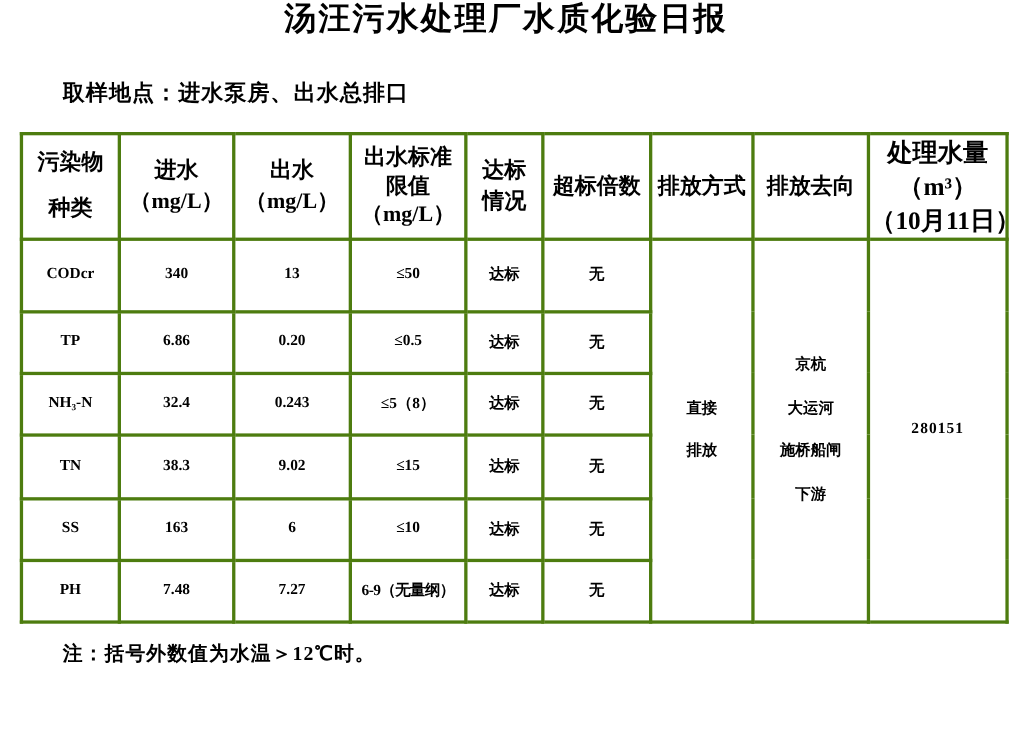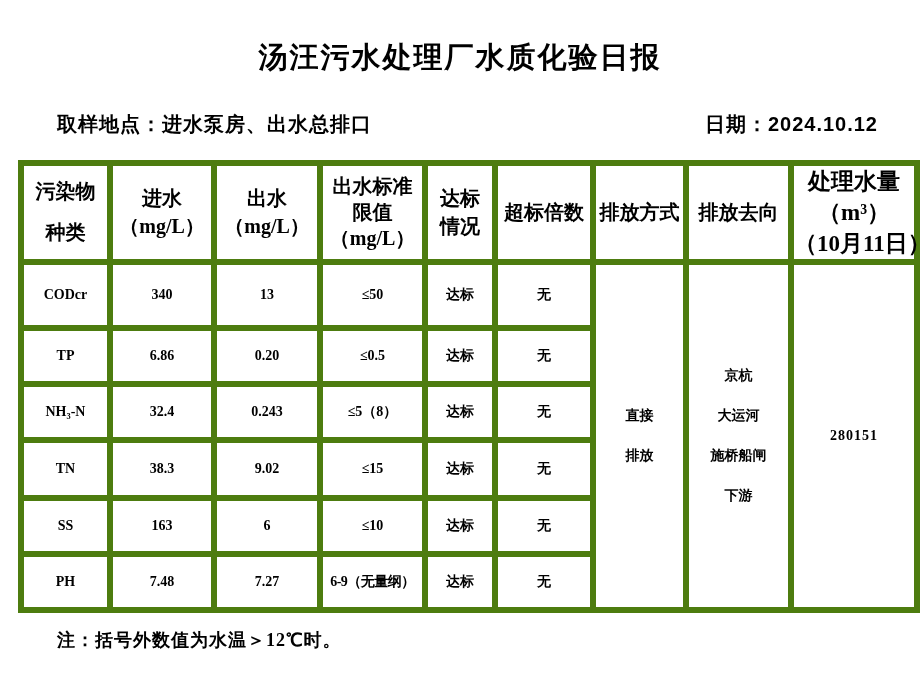--- a/index.html
+++ b/index.html
@@ -8,21 +8,20 @@
     background: #ffffff;
     color: #000000;
   }
   body {
     width: 920px;
     height: 684px;
     overflow: hidden;
     font-family: "Liberation Serif", serif;
   }
   .title {
-    padding-top: 40px;
     text-align: center;
     font-family: Liberation Serif, serif;
     font-weight: bold;
     font-size: 29px;
     letter-spacing: 2px;
     line-height: 1.2;
   }
   .meta {
     display: flex;
     justify-content: space-between;
@@ -35,21 +34,21 @@
   }
   table.report {
     border-collapse: collapse;
     table-layout: fixed;
     width: 896px;
     margin: 22px 0 0 18px;
     border: 2px solid #000;
     font-weight: bold;
   }
   .report th, .report td {
-    border: 6px solid #4d7c0f;
+    border: 3px solid #4d7c0f;
     text-align: center;
     vertical-align: middle;
     padding: 0;
     white-space: nowrap;
     overflow: visible;
   }
   .report thead tr { height: 96px; }
   .report th {
     font-size: 20px;
     font-weight: bold;
@@ -72,21 +71,20 @@
     letter-spacing: 1px;
   }
 </style>
 </head>
 <body>
 
 <div class="title">汤汪污水处理厂水质化验日报</div>
 
 <div class="meta">
   <span>取样地点：进水泵房、出水总排口</span>
-  <span>日期：2024.10.12</span>
 </div>
 
 <table class="report">
   <colgroup>
     <col style="width:89px">
       <col style="width:104px">
       <col style="width:106px">
     <col style="width:105px">
       <col style="width:70px">
       <col style="width:98px">

